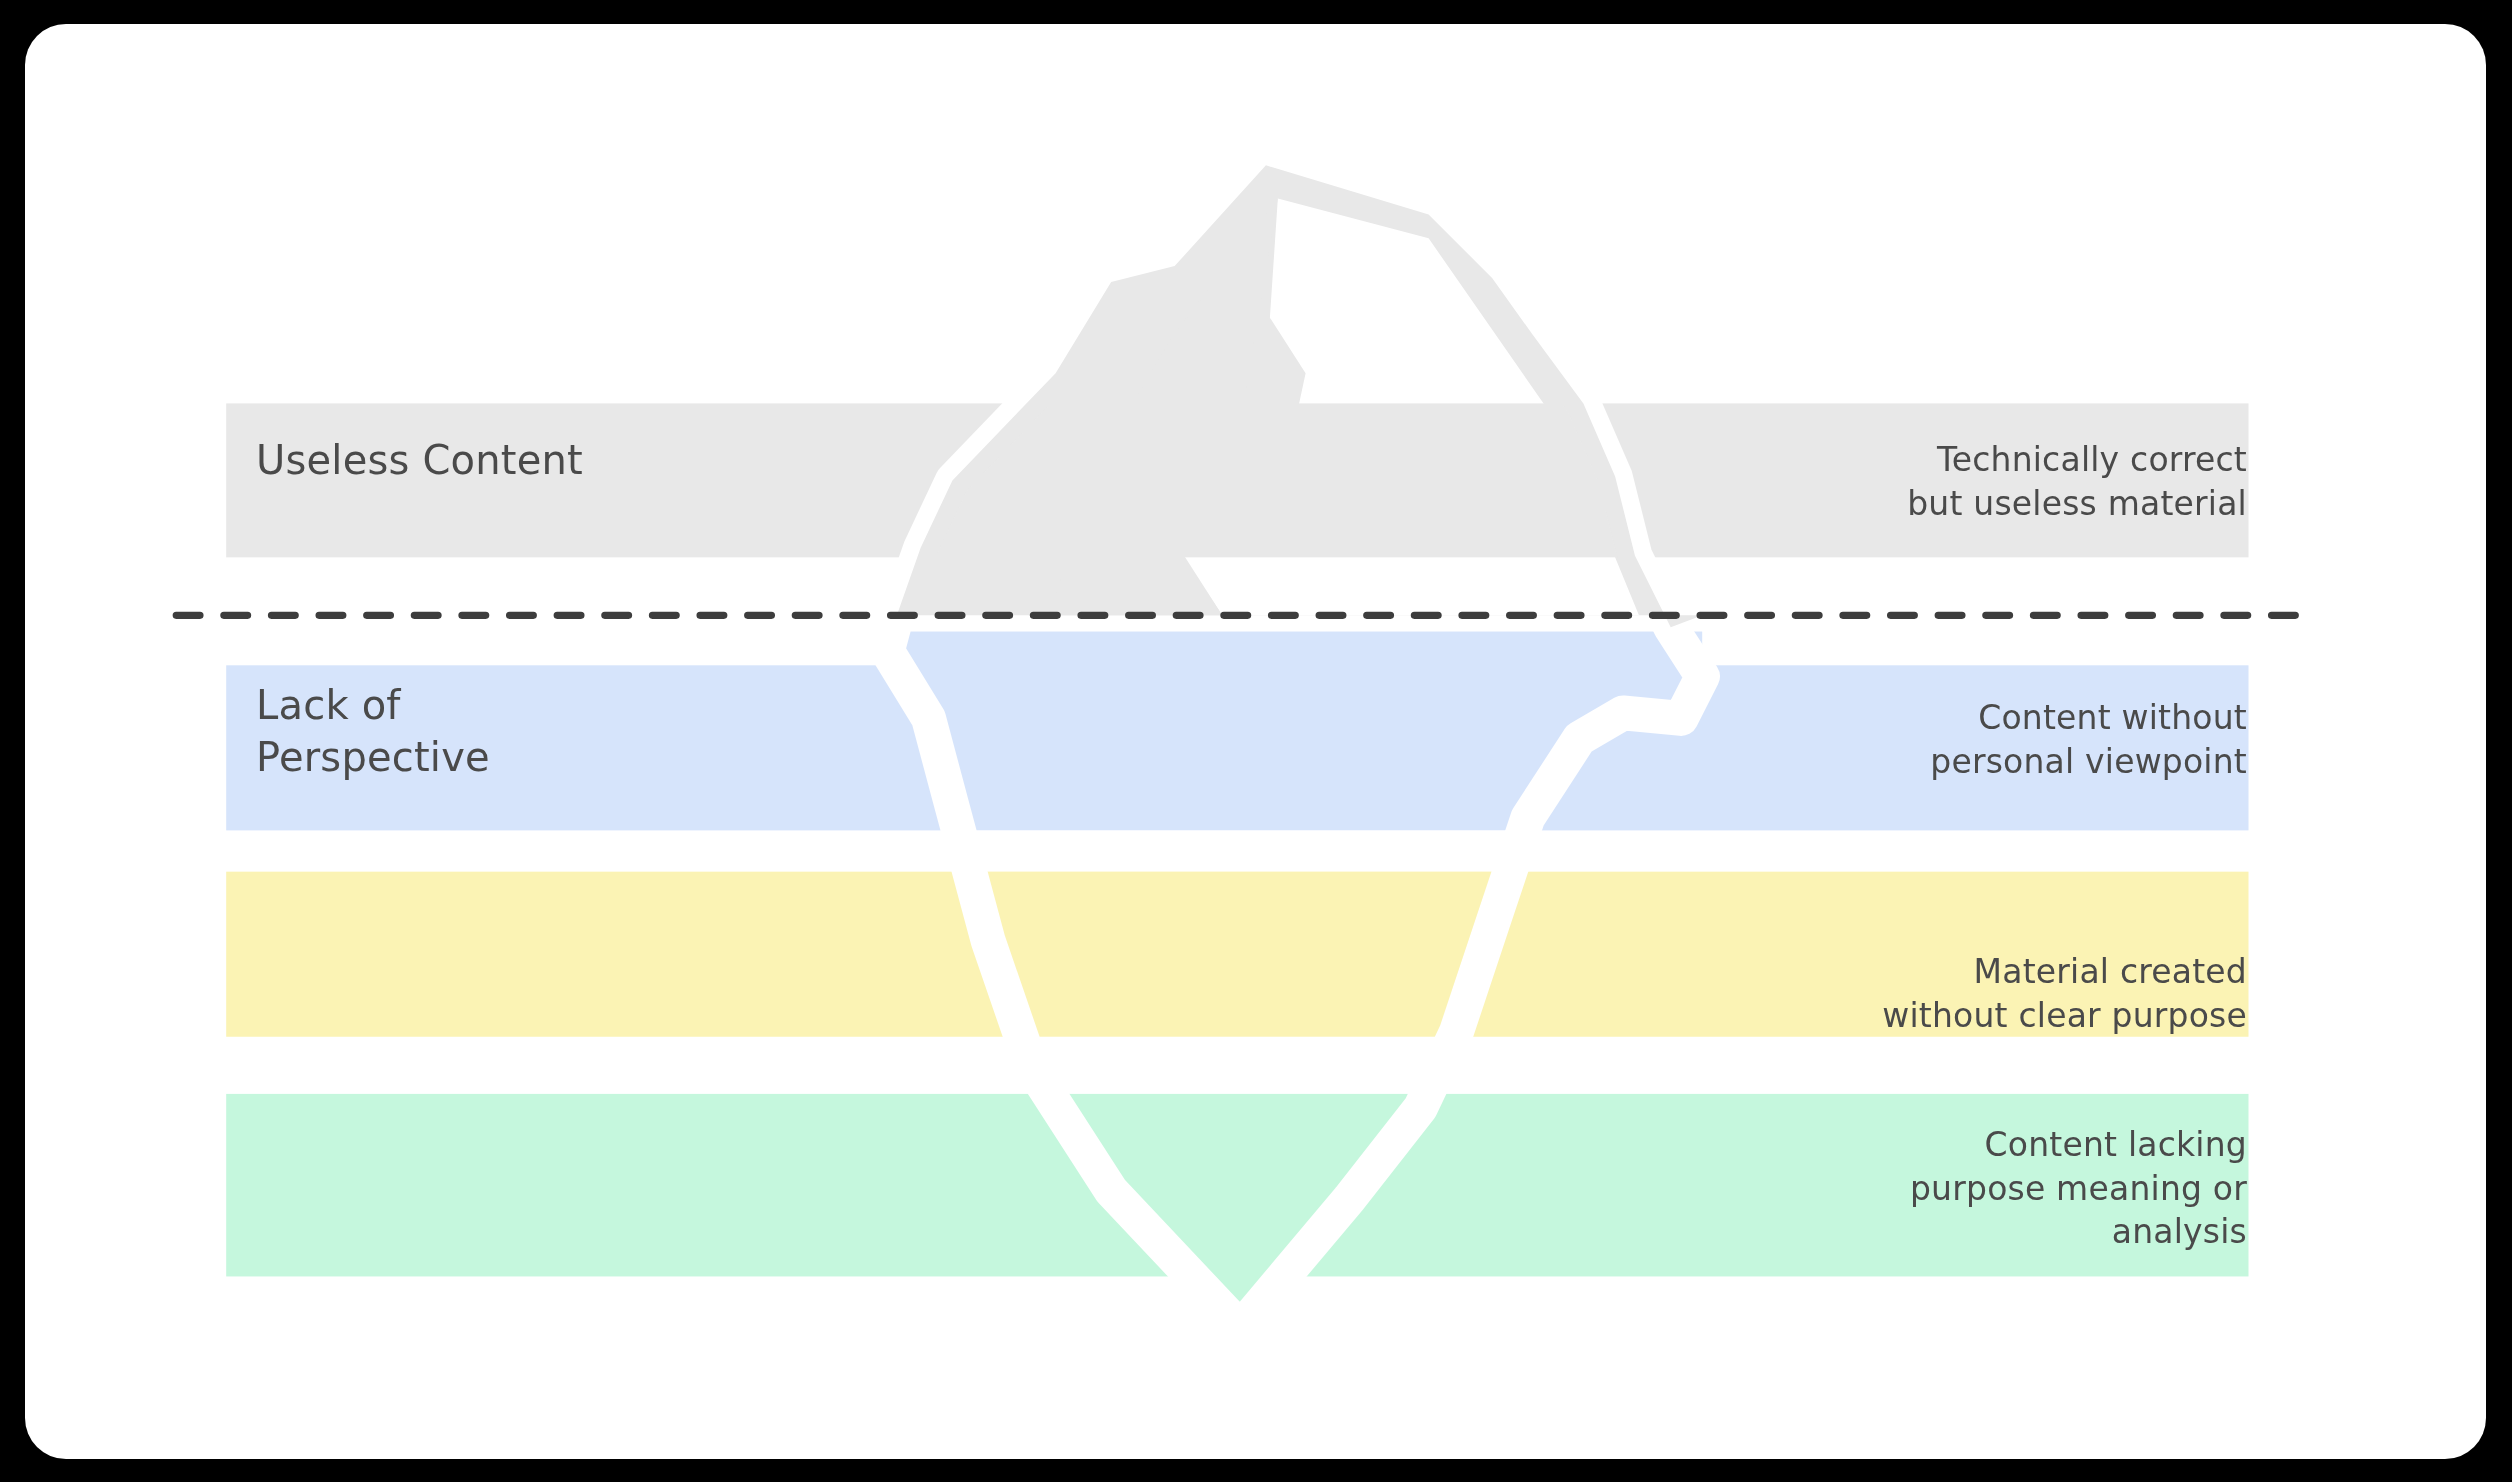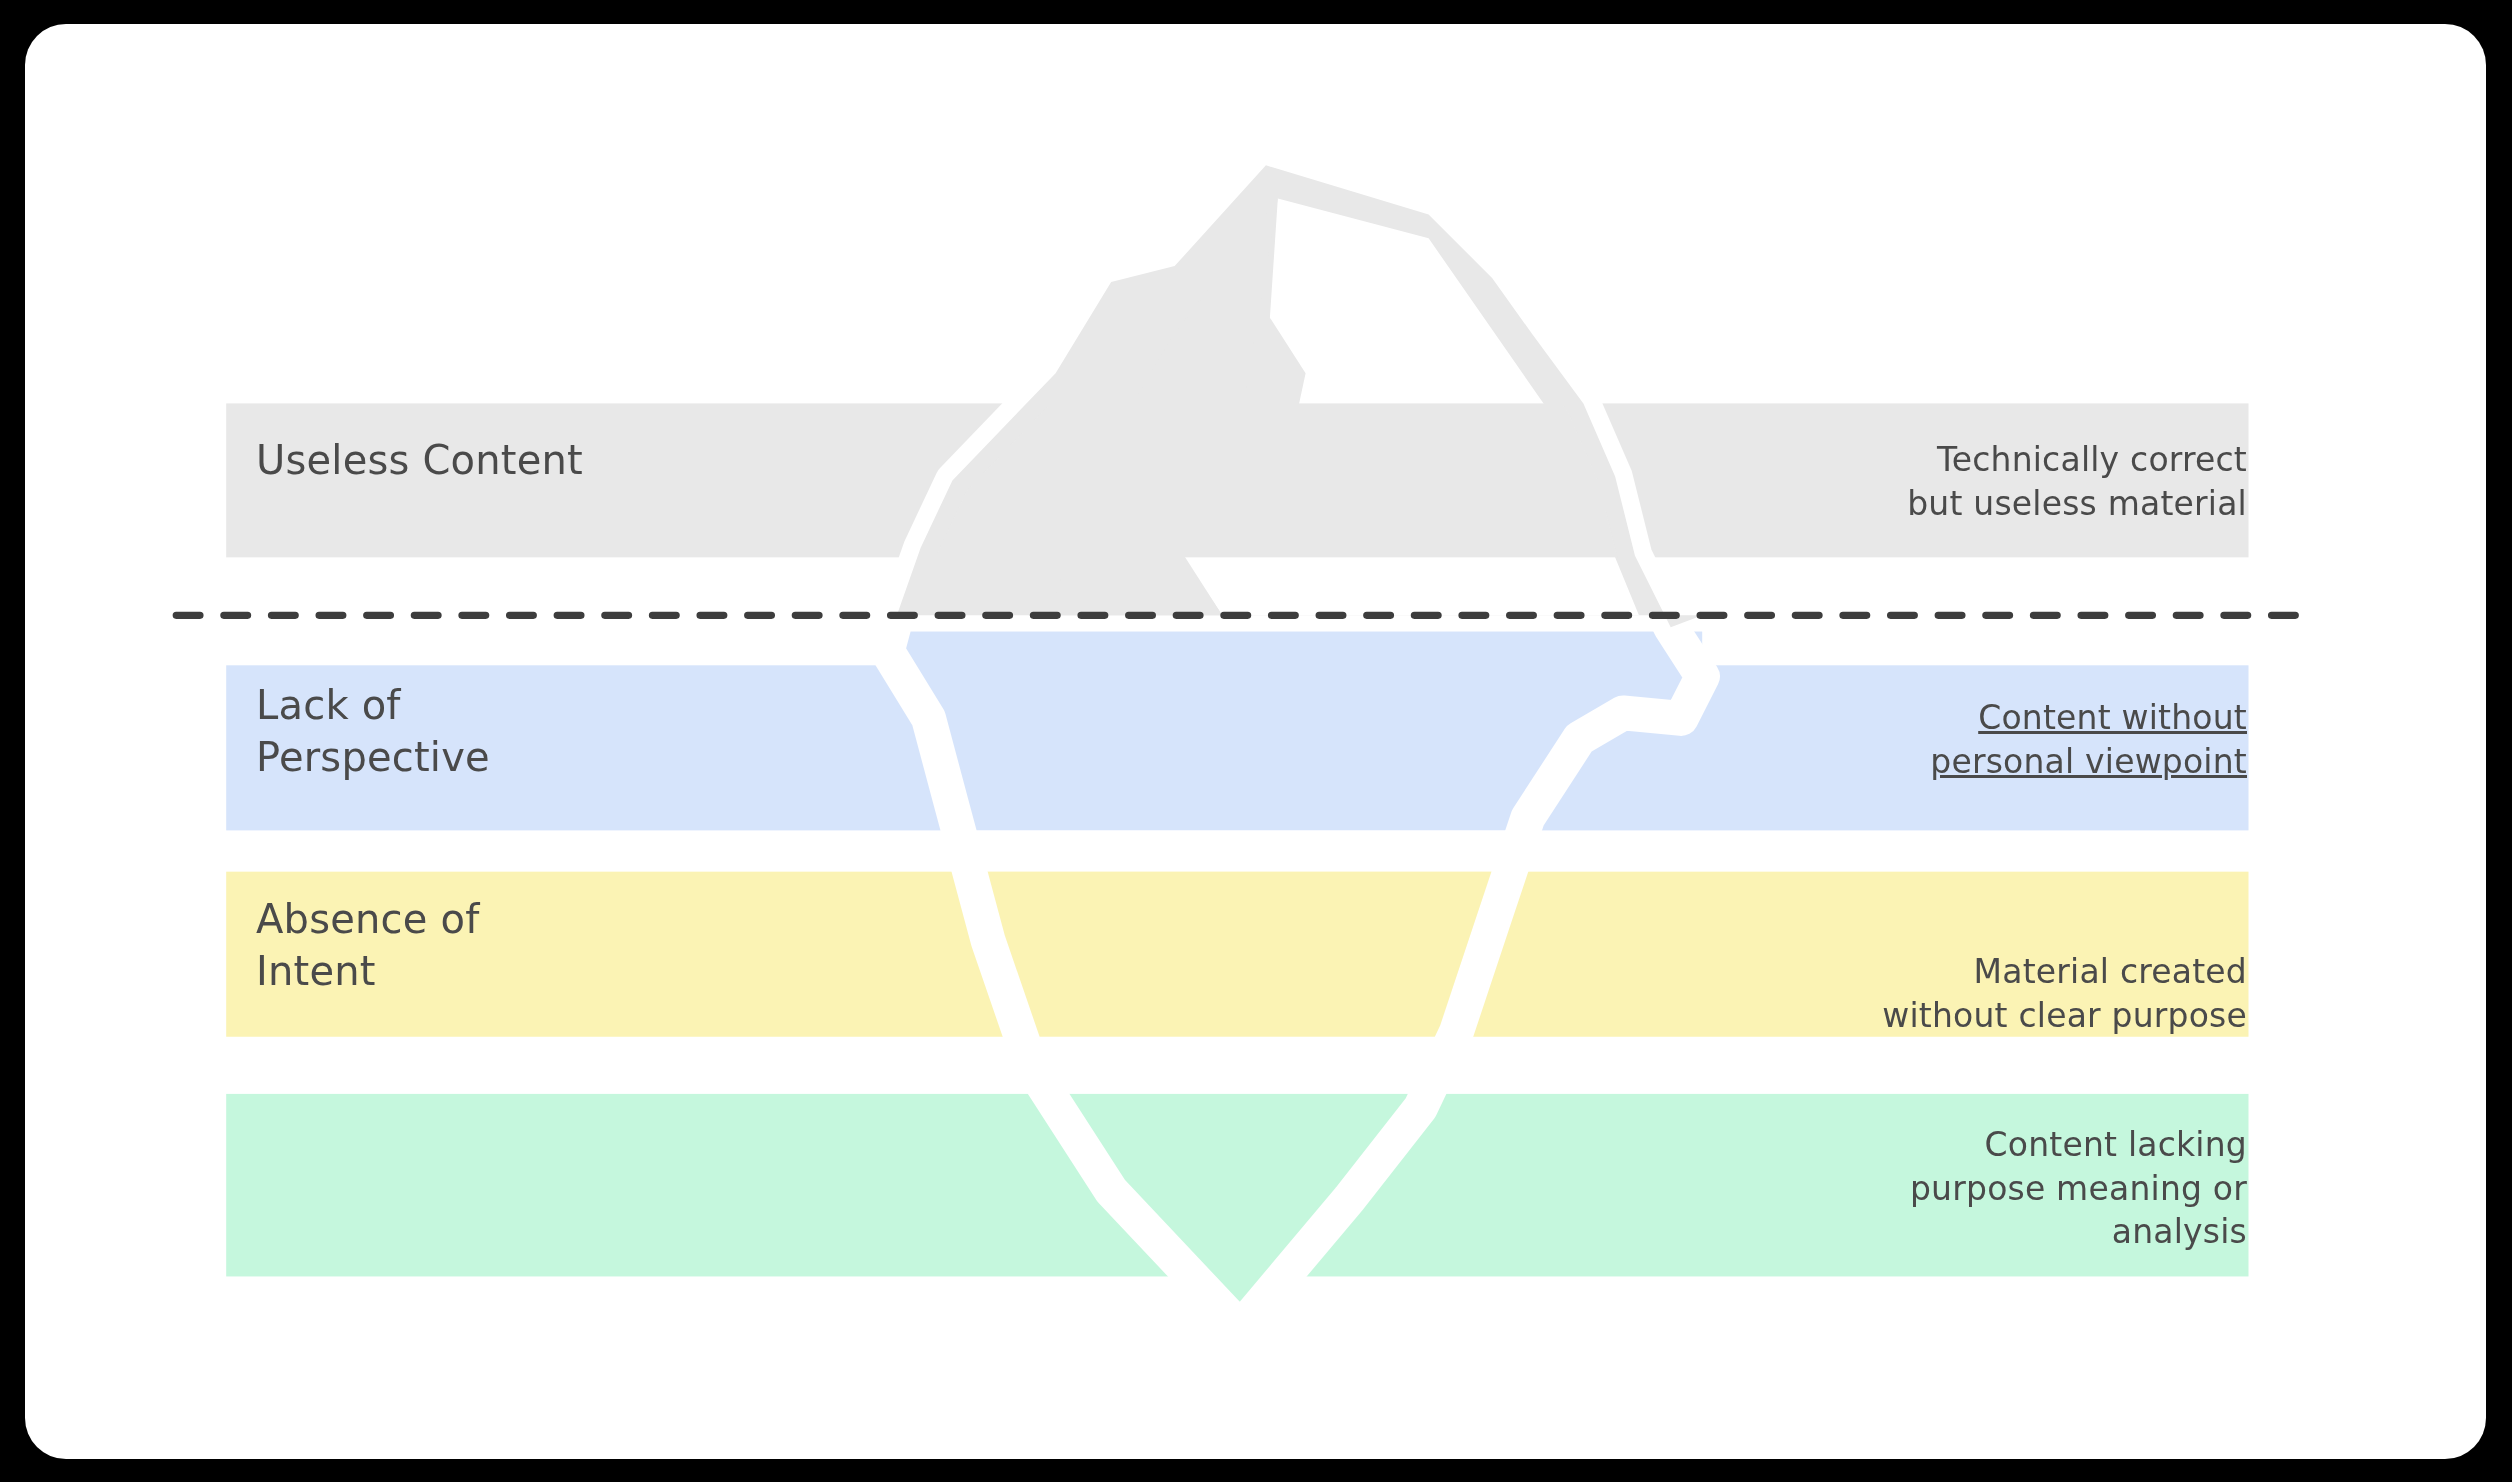--- a/index.html
+++ b/index.html
@@ -49,21 +49,21 @@
   .right-label{
     font-size:33px;
     line-height:1.32;
     text-align:right;
   }
   .l-gray{left:256px;top:434px;}
   .l-blue{left:256px;top:679px;}
   .l-yellow{left:256px;top:893px;}
   .l-green{left:256px;top:1123px;}
   .r-gray{right:265px;top:438px;}
-  .r-blue{right:265px;top:696px;text-decoration:underline;}
+  .r-blue{right:265px;top:696px;}
   .r-yellow{right:265px;top:910px;margin-top:40px;}
   .r-green{right:265px;top:1123px;}
 </style>
 </head>
 <body>
 
 <div id="frame">
   <div id="canvas">
     <div id="stage">
 
@@ -190,22 +190,20 @@
 
       <div class="band-label left-label l-gray">Useless Content</div>
       <div class="band-label left-label l-blue">Lack of
 Perspective</div>
 
       <div class="band-label right-label r-gray">Technically correct
 but useless material</div>
       <div class="band-label right-label r-blue">Content without
 personal viewpoint</div>
 
-      <div class="band-label left-label l-yellow">Absence of
-Intent</div>
       <div class="band-label right-label r-yellow">Material created
 without clear purpose</div>
 
       <div class="band-label right-label r-green">Content lacking
 purpose meaning or
 analysis</div>
 
     </div>
   </div>
 </div>

